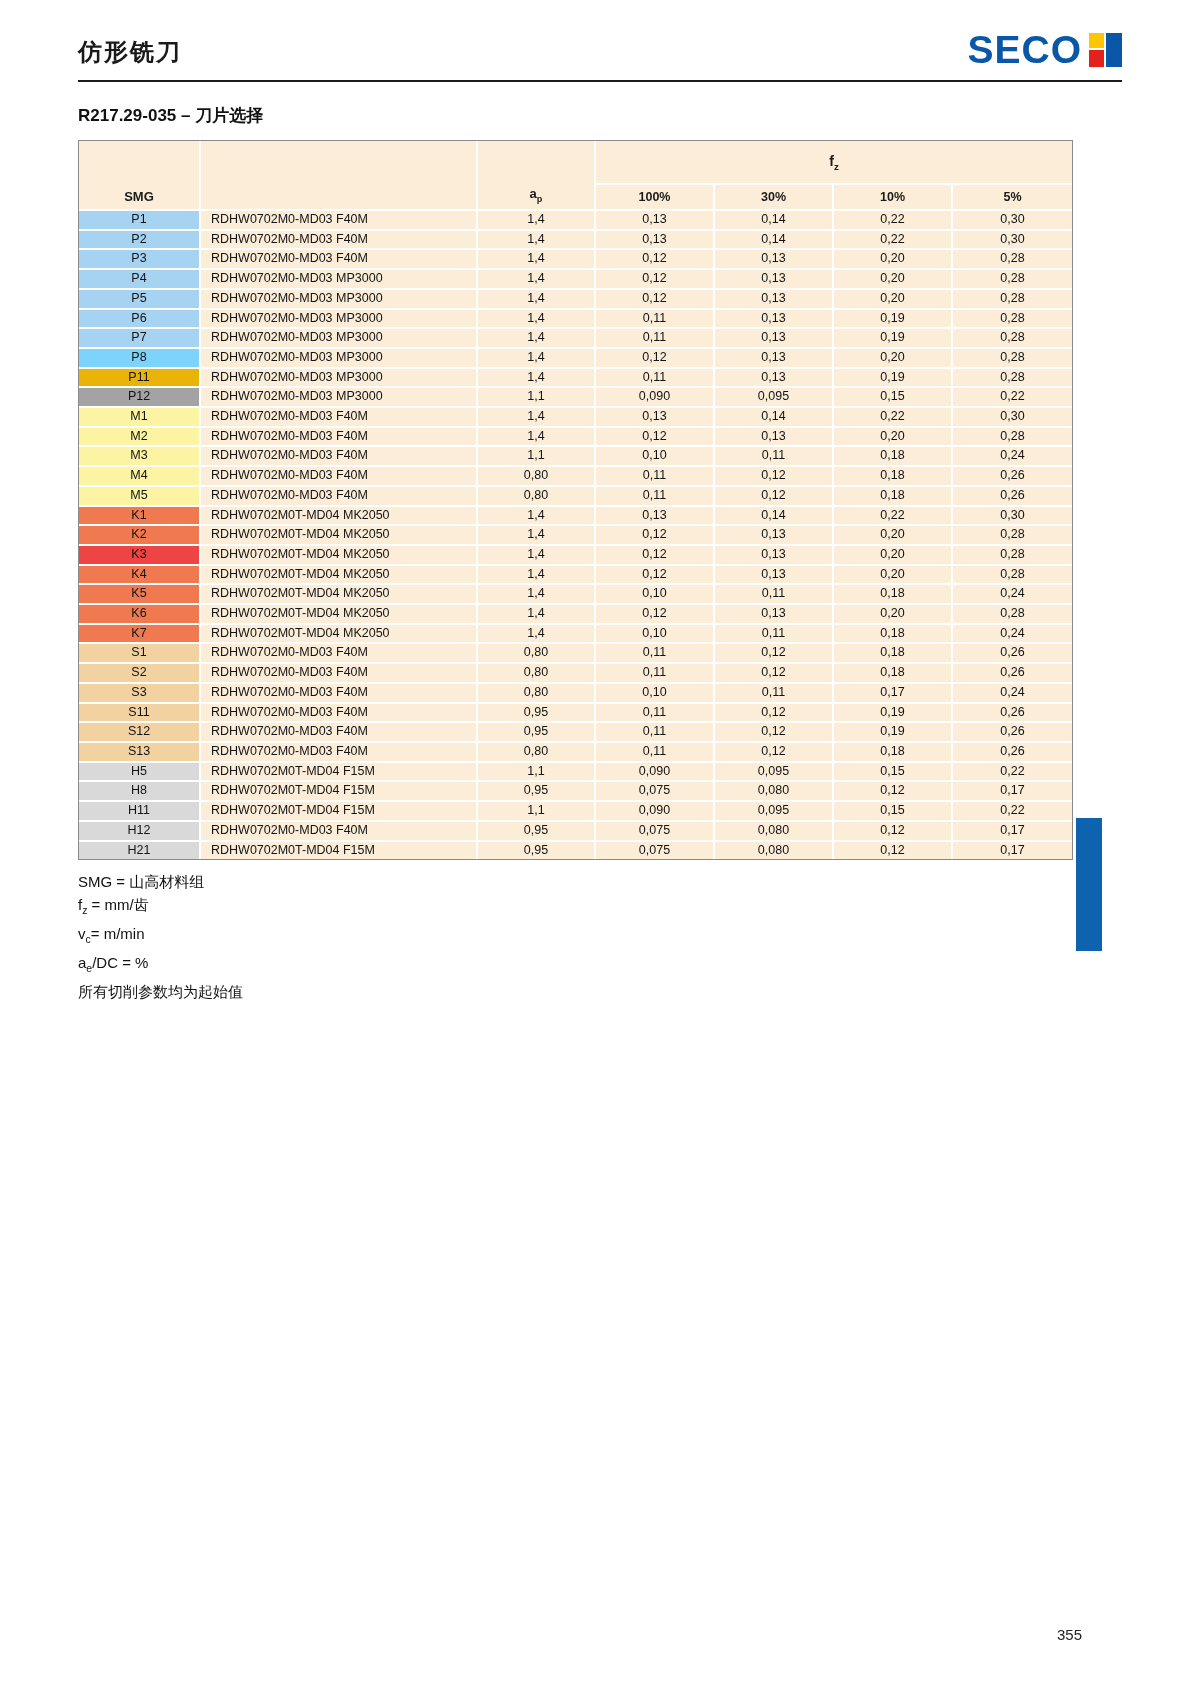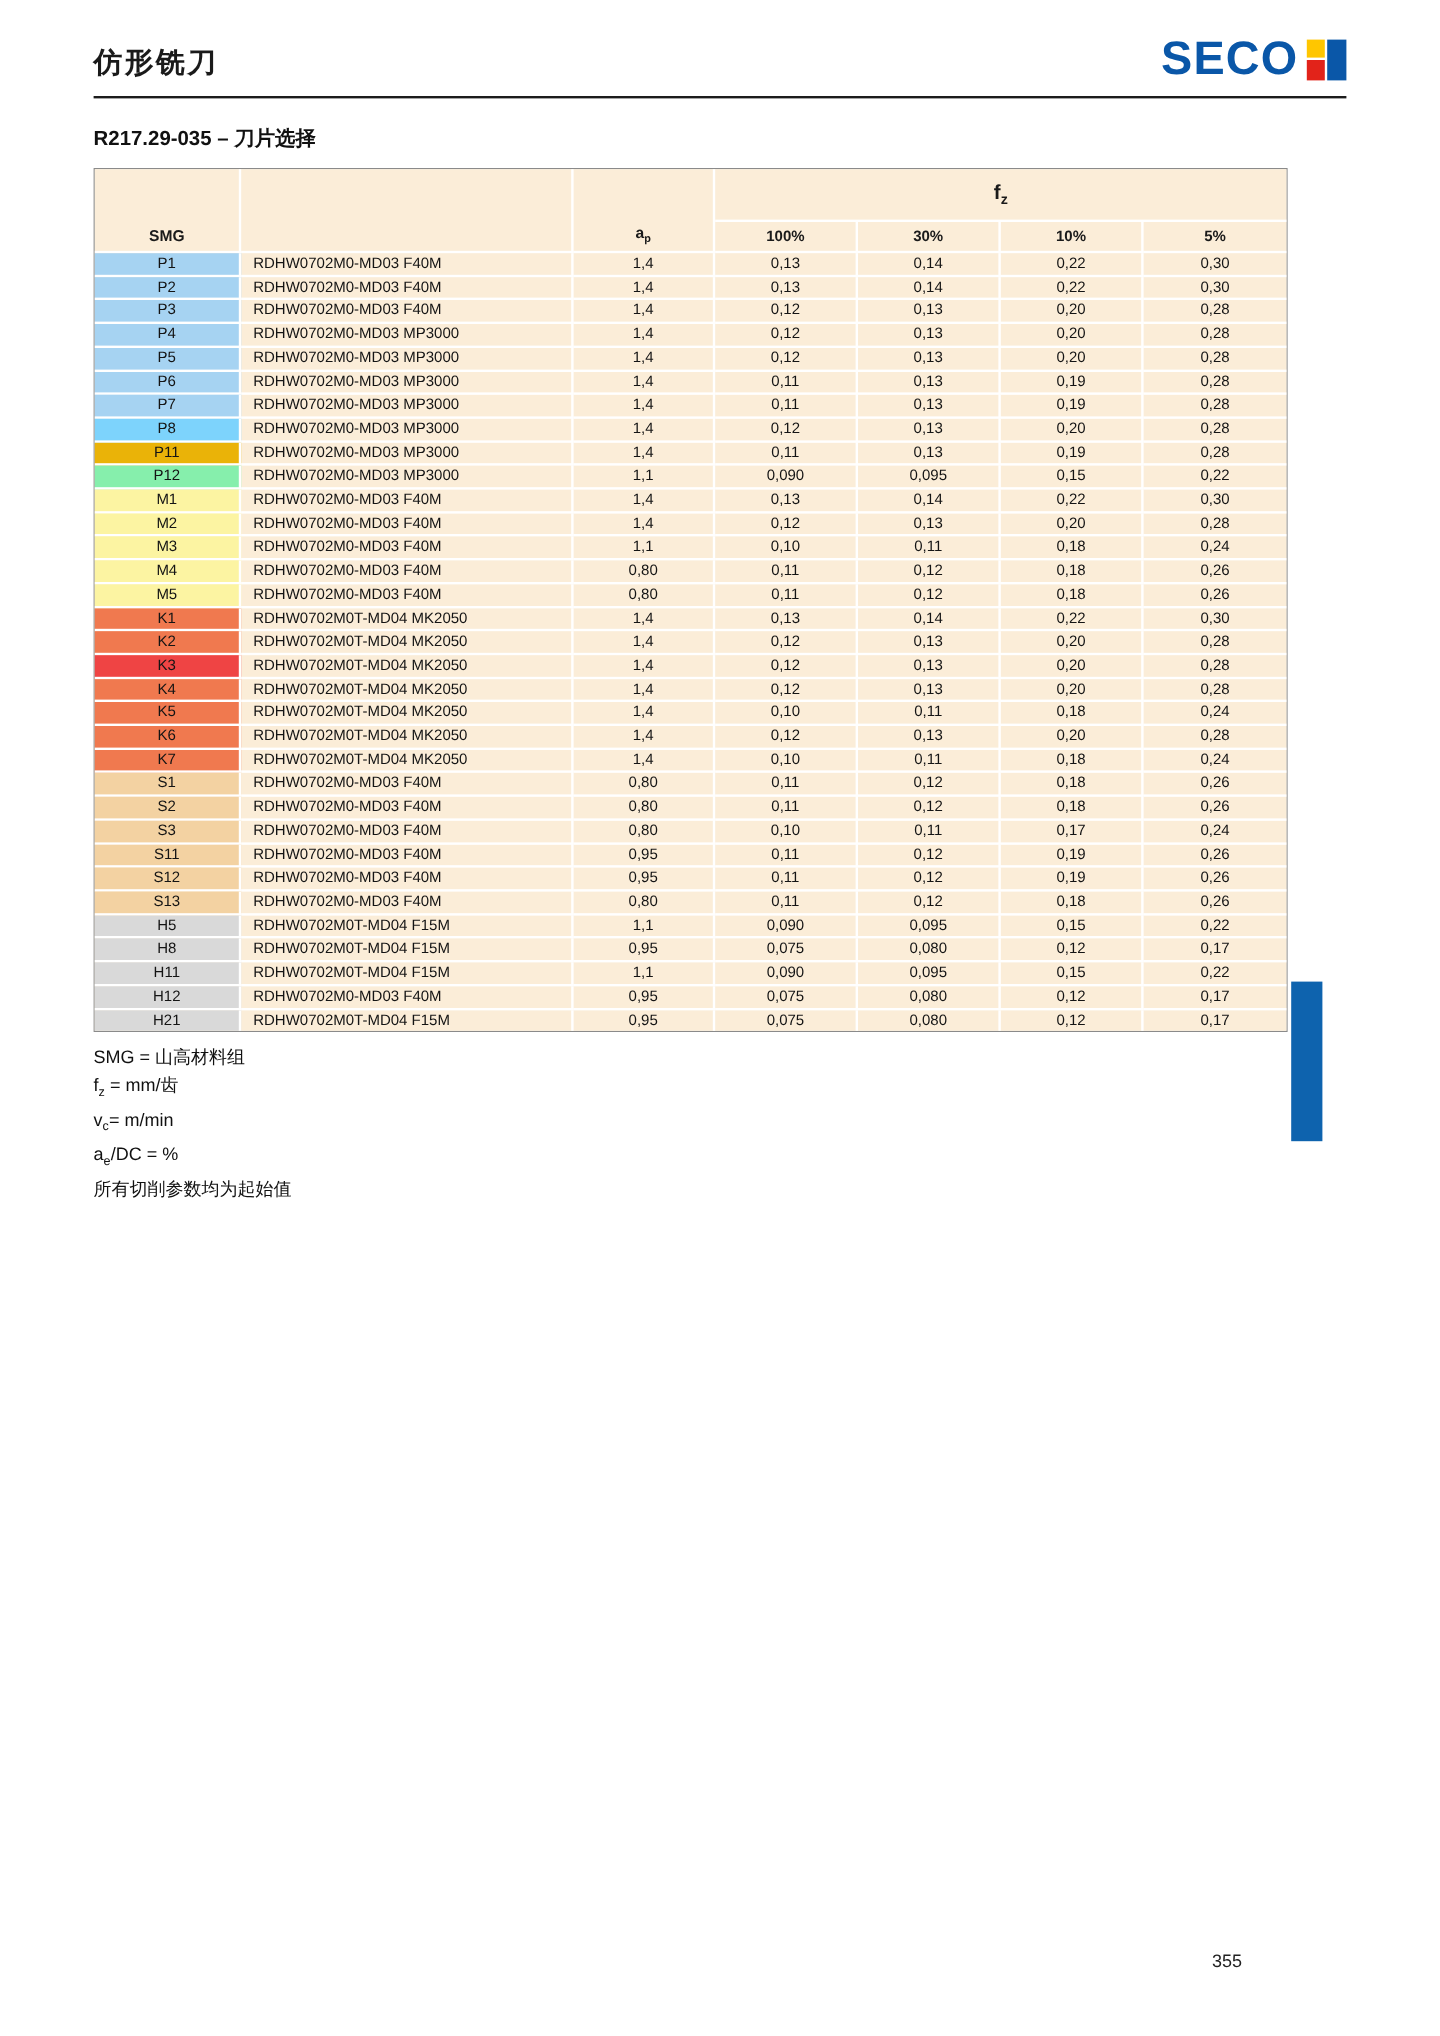--- a/index.html
+++ b/index.html
@@ -27,31 +27,31 @@
   .section-heading { font-size:17px; font-weight:700; margin:22px 0 13px 0; color:#111; }
 
   .table-wrap { width:995px; border:1px solid #8a8a8a; background:#FBEDD8; }
   table { width:100%; border-collapse:separate; border-spacing:0; table-layout:fixed; background:#FBEDD8; }
   th, td { border-right:2px solid #fff; border-bottom:2px solid #fff; font-size:12.5px; overflow:hidden; white-space:nowrap; }
   th:last-child, td:last-child { border-right:none; }
   tbody tr:last-child td { border-bottom:none; }
 
   thead th { font-weight:700; text-align:center; }
   th.smg-h, th.ins-h, th.ap-h { vertical-align:bottom; padding-bottom:5px; font-size:13px; }
-  th.fz-h { height:44px; vertical-align:middle; font-size:17px;margin-left:12px; }
+  th.fz-h { height:44px; vertical-align:middle; font-size:14px;margin-left:12px; }
   .pct-h { height:26px; vertical-align:middle; font-size:12.5px;text-align:center; }
   sub { font-size:70%; }
 
   tbody td { height:17.7px; line-height:17.7px; text-align:center; color:#141414; }
   tbody td.insert { text-align:left; padding-left:10px; }
 
   .footnotes { margin-top:10px; font-size:15px; line-height:23px; color:#111; }
 
   .page-edge-tab { position:absolute; left:1076px; top:818px; width:26px; height:133px; background:#0E63AE; }
-  .page-number { position:absolute; left:1010px; top:1626px; font-size:15px; color:#222; }
+  .page-number { position:absolute; left:1057px; top:1626px; font-size:15px; color:#222; }
 </style>
 </head>
 <body>
 
 <div class="page">
   <div class="content">
 
     <div class="topbar">
       <h1 class="title">仿形铣刀</h1>
       <div class="logo">
@@ -171,21 +171,21 @@
             <tr>
               <td class="smg" style="background: #eab308;">P11</td>
               <td class="insert">RDHW0702M0-MD03 MP3000</td>
               <td class="ap">1,4</td>
               <td class="val">0,11</td>
               <td class="val">0,13</td>
               <td class="val">0,19</td>
               <td class="val">0,28</td>
             </tr>
             <tr>
-              <td class="smg" style="background: #86efac;">P12</td>
+              <td class="smg" style="background: #a3a3a3;">P12</td>
               <td class="insert">RDHW0702M0-MD03 MP3000</td>
               <td class="ap">1,1</td>
               <td class="val">0,090</td>
               <td class="val">0,095</td>
               <td class="val">0,15</td>
               <td class="val">0,22</td>
             </tr>
             <tr>
               <td class="smg" style="background: rgb(252, 244, 162);">M1</td>
               <td class="insert">RDHW0702M0-MD03 F40M</td>

